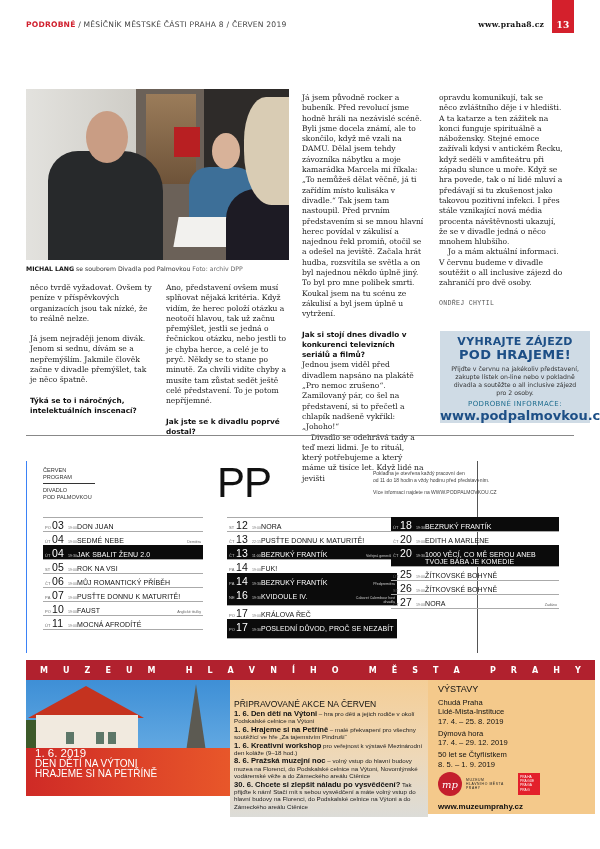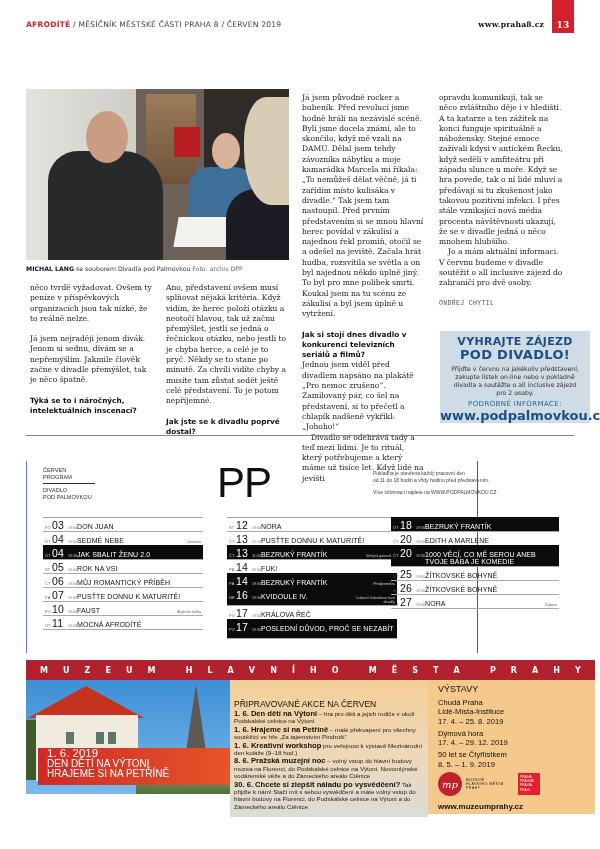--- a/index.html
+++ b/index.html
@@ -82,41 +82,41 @@
   
   .mus { position: absolute; left: 26px; top: 660px; width: 569px; height: 166px; }
   .mus .bar { position: absolute; left: 0; top: 0; width: 569px; height: 20px; background: #b1212e; color: #fff; font-family: "DejaVu Sans", sans-serif; font-weight: bold; font-size: 8px; display: flex; justify-content: space-between; align-items: center; padding: 0 14px; }
   .mus .pic { position: absolute; left: 0; top: 20px; width: 204px; height: 114px; overflow: hidden; background: linear-gradient(180deg,#3e8fd6,#7ab9e9); }
   .mus .pic .house { position: absolute; left: 10px; top: 35px; width: 102px; height: 66px; background: #f1eadf; }
   .mus .pic .roof { position: absolute; left: 2px; top: 6px; width: 0; height: 0; border-left: 58px solid transparent; border-right: 58px solid transparent; border-bottom: 32px solid #c5331f; }
   .mus .pic .win { position: absolute; width: 8px; height: 12px; background: #5d7768; }
   .mus .pic .tower { position: absolute; left: 156px; top: 4px; width: 0; height: 0; border-left: 14px solid transparent; border-right: 14px solid transparent; border-bottom: 95px solid #5c5a52; }
   .mus .pic .ground { position: absolute; left: 110px; top: 75px; width: 94px; height: 40px; background: linear-gradient(180deg,#9db0a7,#4e7233); }
   .mus .pic .trees { position: absolute; left: 0; top: 40px; width: 12px; height: 60px; background: #3d5a2a; }
-  .mus .banner { position: absolute; left: 12px; top: 88px; width: 204px; height: 37px; background: linear-gradient(90deg,#cf2a26,#e8572a); }
+  .mus .banner { position: absolute; left: 0; top: 88px; width: 204px; height: 48px; background: linear-gradient(90deg,#cf2a26,#e8572a); }
   .mus .banner .t { position: absolute; left: 9px; top: 0px; color: #fff; font-family: "Liberation Sans", sans-serif; font-size: 10px; line-height: 10.6px; }
   .mus .banner .t .big { font-size: 11.5px; }
   .mus .events { position: absolute; left: 204px; top: 20px; width: 198px; height: 137px; background: linear-gradient(180deg,#f4ce97 0%,#eed8b8 55%,#dcdcd8 100%); font-family: "Liberation Sans", sans-serif; padding: 19px 4px; color: #222; }
   .mus .events .head { font-size: 8.5px; line-height: 10px; color: #111; }
   .mus .events .ev { font-size: 6.2px; line-height: 7.4px; margin-top: 1px; }
   .mus .events .ev b { font-size: 7.6px; color: #111; }
   .mus .exhib { position: absolute; left: 402px; top: 20px; width: 167px; height: 134px; background: #f4c98b; font-family: "Liberation Sans", sans-serif; padding: 4px 10px; color: #111; }
   .mus .exhib .h { font-size: 9px; margin-bottom: 4px; }
   .mus .exhib .it { font-size: 7.6px; line-height: 9.3px; margin-bottom: 3px; }
   .mus .exhib .logos { display: flex; align-items: center; margin-top: 3px; }
   .mus .exhib .mp { width: 24px; height: 24px; border-radius: 50%; background: #c41f2d; color: #fff; font-family: "DejaVu Serif", serif; font-style: italic; font-size: 10px; display: flex; align-items: center; justify-content: center; }
   .mus .exhib .mptext { font-size: 3.4px; line-height: 4.1px; margin-left: 4px; color: #222; letter-spacing: 0.6px; width: 38px; }
   .mus .exhib .praha { margin-left: 14px; width: 22px; height: 22px; background: #e3202b; color: #fff; font-size: 3.2px; line-height: 4.2px; padding: 2px; }
   .mus .exhib .web { font-size: 8px; font-weight: bold; margin-top: 6px; }
 </style>
 </head>
 <body>
 
 <div class="hdr">
-  <span class="brand">AFRODÍTÉ</span><span class="sub"> / MĚSÍČNÍK MĚSTSKÉ ČÁSTI PRAHA 8 / ČERVEN 2019</span>
+  <span class="brand">PODROBNÉ</span><span class="sub"> / MĚSÍČNÍK MĚSTSKÉ ČÁSTI PRAHA 8 / ČERVEN 2019</span>
   <span class="url">www.praha8.cz</span>
   <div class="pagenum">13</div>
 </div>
 
 <div class="photo">
   <div class="wall"></div>
     <div class="shelf"></div>
     <div class="red"></div>
     <div class="dark"></div>
     <div class="yellow"></div>
@@ -151,21 +151,21 @@
 </div>
 
 <div class="col c4">
   <p class="nomargin">opravdu komunikují, tak se něco zvláštního děje i v hledišti. A ta katarze a ten zážitek na konci funguje spirituálně a nábožensky. Stejné emoce zažívali kdysi v antickém Řecku, když seděli v amfiteátru při západu slunce u moře. Když se hra povede, tak o ní lidé mluví a předávají si tu zkušenost jako takovou pozitivní infekci. I přes stále vznikající nová média procenta návštěvnosti ukazují, že se v divadle jedná o něco mnohem hlubšího.</p>
   <p class="indent">Jo a mám aktuální informaci. V červnu budeme v divadle soutěžit o all inclusive zájezd do zahraničí pro dvě osoby.</p>
   <div class="author">ONDŘEJ CHYTIL</div>
 </div>
 
 <div class="promo">
   <div class="t1">VYHRAJTE ZÁJEZD</div>
-  <div class="t2">POD DIVADLO!</div>
+  <div class="t2">POD HRAJEME!</div>
   <div class="body">Přijďte v červnu na jakékoliv představení, zakupte lístek on-line nebo v pokladně divadla a soutěžte o all inclusive zájezd pro 2 osoby.</div>
   <div class="more">PODROBNÉ INFORMACE:</div>
   <div class="web">www.podpalmovkou.cz</div>
 </div>
 
 <div class="divider"></div>
 
 <div class="prog">
   <div class="lbl">
     <div>ČERVEN</div>

